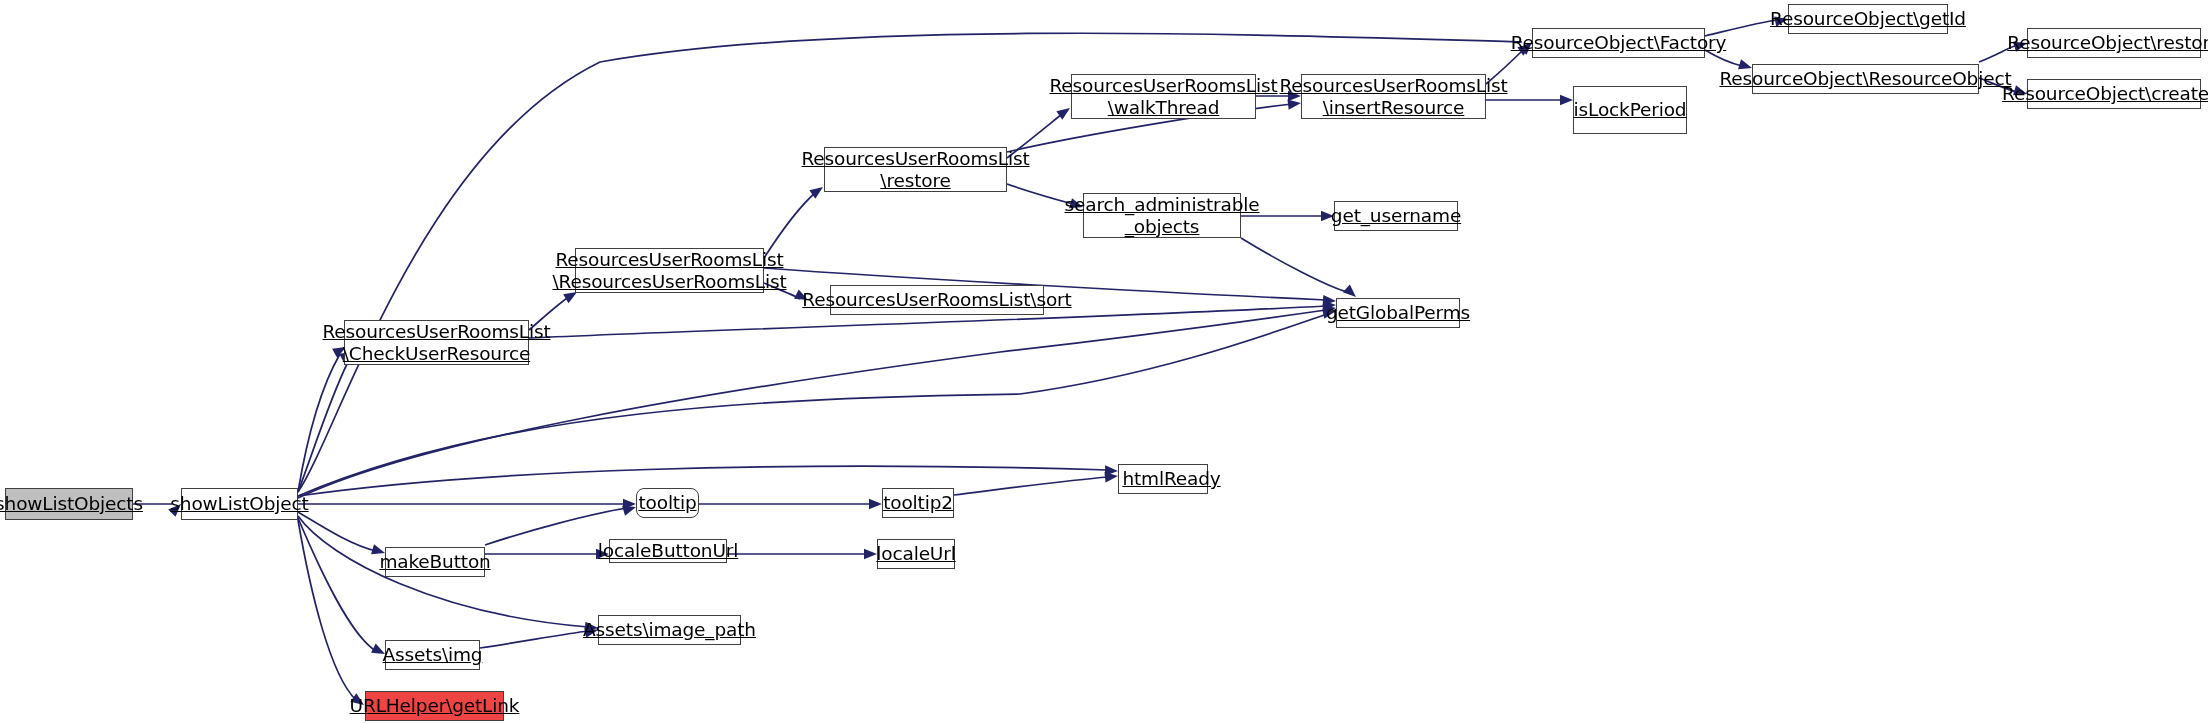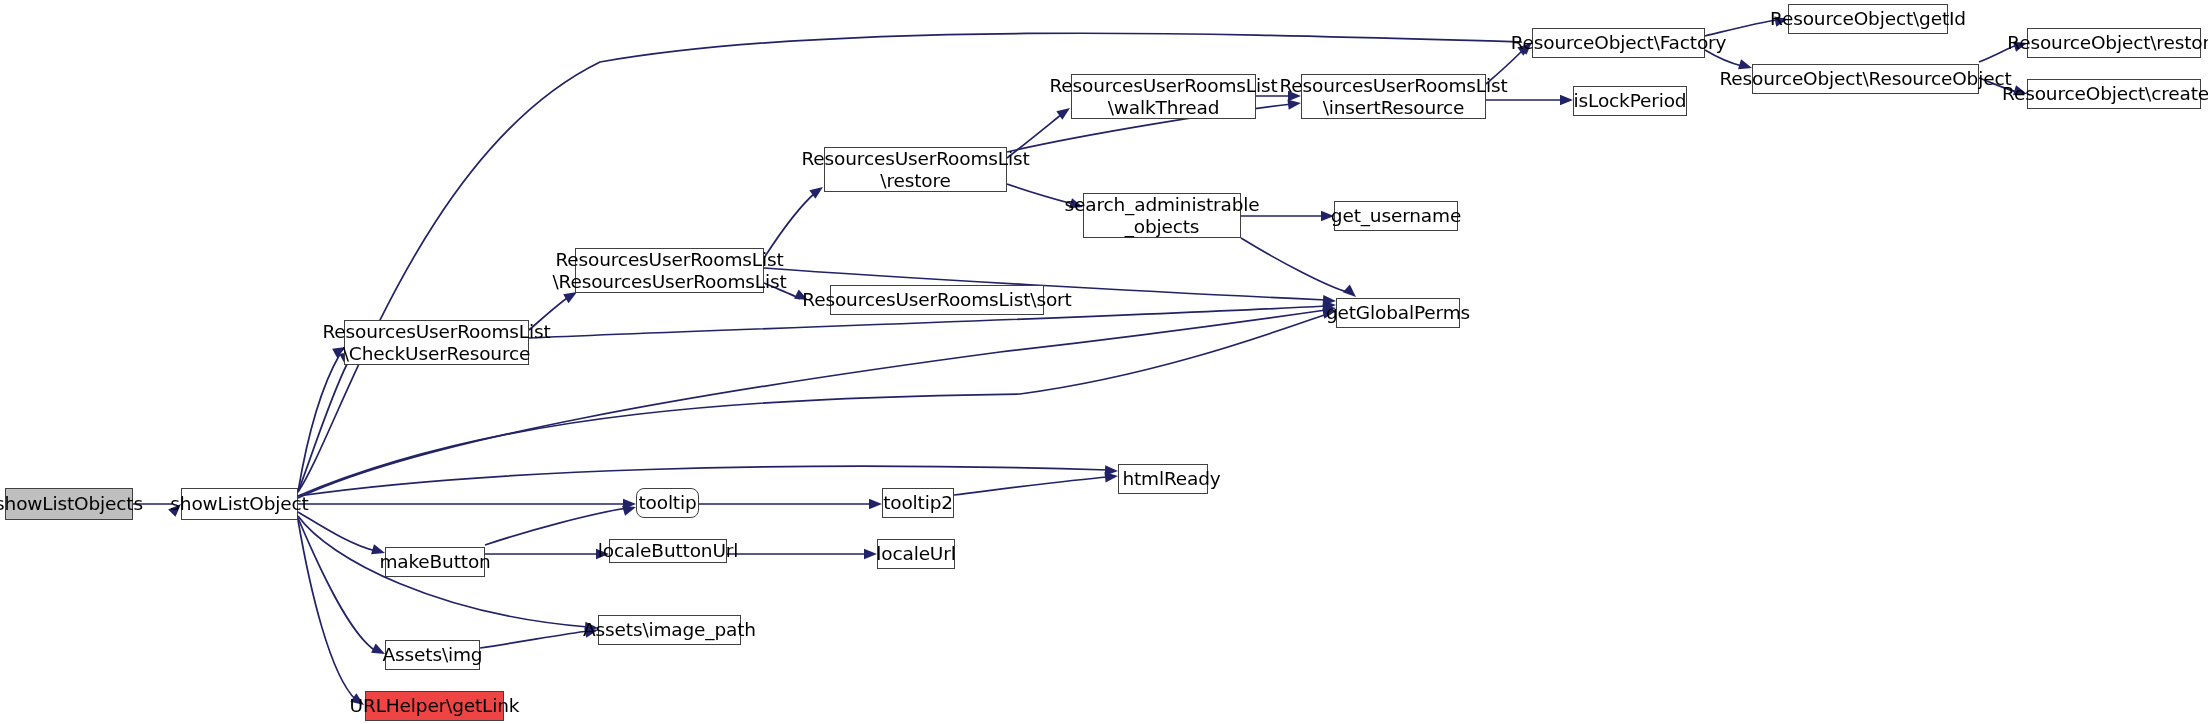--- a/index.html
+++ b/index.html
@@ -39,20 +39,21 @@
     letter-spacing: -0.15px;
     white-space: pre-line;
     padding: 0 6px;
   }
   .node.highlight {
     background: #bfbfbf;
   }
   .node-label {
     display: block;
     white-space: pre-line;
+    text-decoration: underline;
   }
 </style>
 </head>
 <body>
 
 <div id="canvas" style="width: 2208px; height: 724px; background: rgb(255, 255, 255);">
   <svg id="edge-layer" viewBox="0 0 2208 724" xmlns="http://www.w3.org/2000/svg">
       <path d="M133,504 L172,504" fill="none" stroke="#222266" stroke-width="1.7"></path>
       <polygon points="181.00,504.00 168.13,509.52 175.48,516.87" fill="#222266"></polygon>
       <path d="M298,492 C340,430 420,150 600,62 C850,18 1300,36 1522,42" fill="none" stroke="#222266" stroke-width="1.7"></path>
@@ -130,21 +131,21 @@
 \CheckUserResource</span></div>
     <div class="node" style="left: 575px; top: 248px; width: 189px; height: 45px; border-color: rgb(64, 64, 64); color: rgb(0, 0, 0); background: rgb(255, 255, 255);"><span class="node-label">ResourcesUserRoomsList
 \ResourcesUserRoomsList</span></div>
     <div class="node" style="left: 808px; top: 285px; width: 214px; height: 30px; border-color: rgb(64, 64, 64); color: rgb(0, 0, 0); background: rgb(255, 255, 255); margin-left: 22px;"><span class="node-label">ResourcesUserRoomsList\sort</span></div>
     <div class="node" style="left: 824px; top: 147px; width: 183px; height: 45px; border-color: rgb(64, 64, 64); color: rgb(0, 0, 0); background: rgb(255, 255, 255);"><span class="node-label">ResourcesUserRoomsList
 \restore</span></div>
     <div class="node" style="left: 1071px; top: 74px; width: 185px; height: 45px; border-color: rgb(64, 64, 64); color: rgb(0, 0, 0); background: rgb(255, 255, 255);"><span class="node-label">ResourcesUserRoomsList
 \walkThread</span></div>
     <div class="node" style="left: 1301px; top: 74px; width: 185px; height: 45px; border-color: rgb(64, 64, 64); color: rgb(0, 0, 0); background: rgb(255, 255, 255);"><span class="node-label">ResourcesUserRoomsList
 \insertResource</span></div>
-    <div class="node" style="left: 1573px; top: 86px; width: 114px; height: 30px; border-color: rgb(64, 64, 64); color: rgb(0, 0, 0); background: rgb(255, 255, 255);"><span class="node-label">isLockPeriod</span></div>
+    <div class="node" style="left: 1573px; top: 86px; width: 114px; height: 48px; border-color: rgb(64, 64, 64); color: rgb(0, 0, 0); background: rgb(255, 255, 255);"><span class="node-label">isLockPeriod</span></div>
     <div class="node" style="left: 1532px; top: 28px; width: 173px; height: 30px; border-color: rgb(64, 64, 64); color: rgb(0, 0, 0); background: rgb(255, 255, 255);"><span class="node-label">ResourceObject\Factory</span></div>
     <div class="node" style="left: 1788px; top: 4px; width: 160px; height: 30px; border-color: rgb(64, 64, 64); color: rgb(0, 0, 0); background: rgb(255, 255, 255);"><span class="node-label">ResourceObject\getId</span></div>
     <div class="node" style="left: 1752px; top: 55px; width: 227px; height: 30px; border-color: rgb(64, 64, 64); color: rgb(0, 0, 0); background: rgb(255, 255, 255); margin-top: 9px;"><span class="node-label">ResourceObject\ResourceObject</span></div>
     <div class="node" style="left: 2027px; top: 28px; width: 174px; height: 30px; border-color: rgb(64, 64, 64); color: rgb(0, 0, 0); background: rgb(255, 255, 255);"><span class="node-label">ResourceObject\restore</span></div>
     <div class="node" style="left: 2027px; top: 79px; width: 174px; height: 30px; border-color: rgb(64, 64, 64); color: rgb(0, 0, 0); background: rgb(255, 255, 255);"><span class="node-label">ResourceObject\createId</span></div>
     <div class="node" style="left: 1083px; top: 193px; width: 158px; height: 45px; border-color: rgb(64, 64, 64); color: rgb(0, 0, 0); background: rgb(255, 255, 255);"><span class="node-label">search_administrable
 _objects</span></div>
     <div class="node" style="left: 1334px; top: 201px; width: 124px; height: 30px; border-color: rgb(64, 64, 64); color: rgb(0, 0, 0); background: rgb(255, 255, 255);"><span class="node-label">get_username</span></div>
     <div class="node" style="left: 1336px; top: 298px; width: 124px; height: 30px; border-color: rgb(64, 64, 64); color: rgb(0, 0, 0); background: rgb(255, 255, 255);"><span class="node-label">getGlobalPerms</span></div>
     <div class="node" style="left: 1118px; top: 464px; width: 90px; height: 30px; border-color: rgb(64, 64, 64); color: rgb(0, 0, 0); background: rgb(255, 255, 255); padding-left: 23px;"><span class="node-label">htmlReady</span></div>

